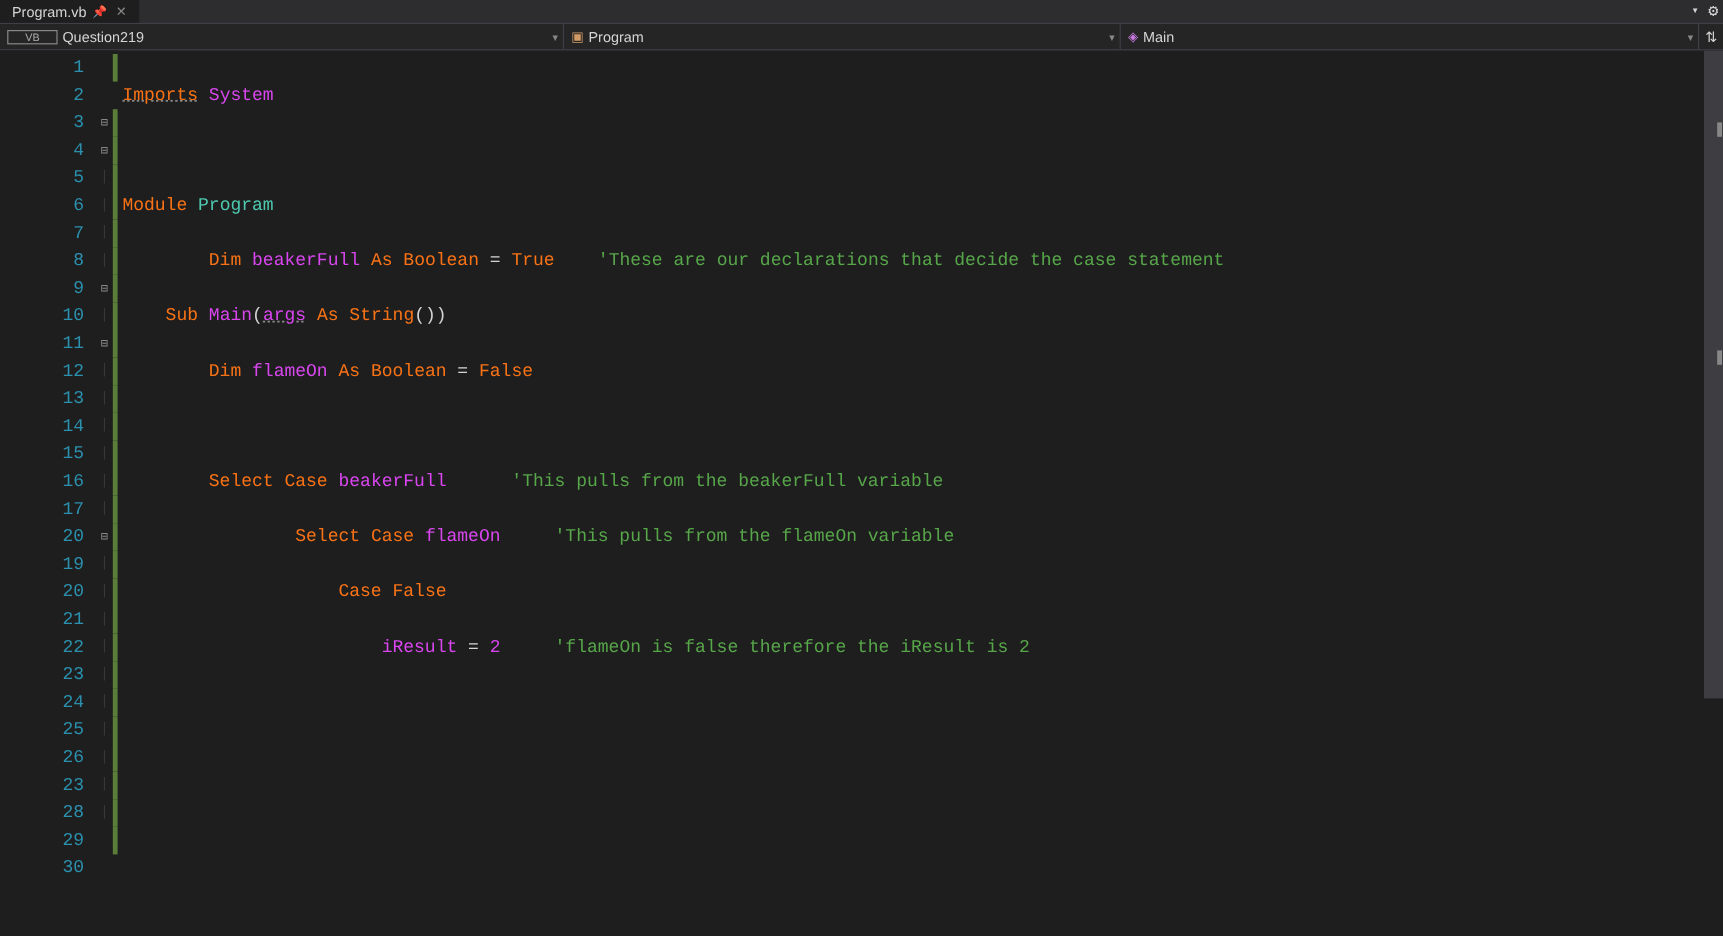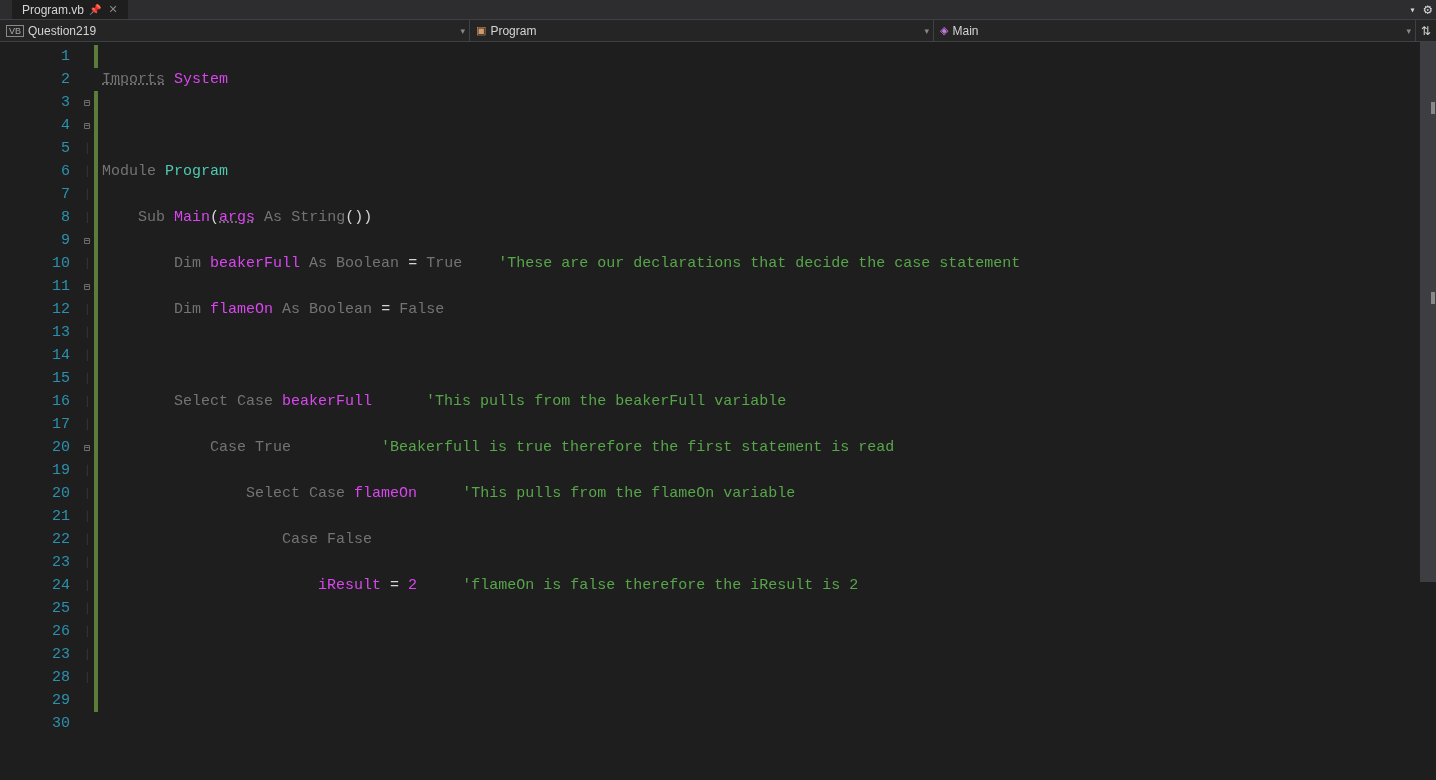--- a/index.html
+++ b/index.html
@@ -12,21 +12,20 @@
   width: 1436px;
   height: 780px;
 }
 .top-tabs {
   height: 20px;
   background: #2d2d30;
   display: flex;
   align-items: center;
   border-bottom: 1px solid #3f3f46;
   position: relative;
-  padding-left: 12px;
 }
 .tab {
   padding: 2px 10px;
   background: #1e1e1e;
   color: #d4d4d4;
   font-size: 12px;
   font-family: 'Segoe UI', sans-serif;
   display: flex;
   align-items: center;
   gap: 5px;
@@ -64,21 +63,21 @@
   border-right: 1px solid #3f3f46;
   color: #d4d4d4;
   position: relative;
 }
 .dropdown-1 { width: 470px; }
 .dropdown-2 { width: 464px; }
 .dropdown-3 { flex: 1; }
 .vb-badge {
   font-size: 9px;
   border: 1px solid #888;
-  padding: 0 2px;
+  padding: 0 14px;
   margin-right: 4px;
   color: #aaa;
 }
 .dd-icon {
   color: #b39ddb;
   margin-right: 4px;
   font-size: 11px;
 }
 .dd-icon-orange { color: #d19a66; }
 .dd-icon-purple { color: #c678dd; }
@@ -139,21 +138,21 @@
   padding-top: 3px;
   font-size: 15px;
   line-height: 23px;
   white-space: pre;
   position: relative;
 }
 .code-line {
   height: 23px;
   padding-left: 4px;
 }
-.kw { color: #737373; }
+.kw { color: #f97316; }
 .id { color: #d946ef; }
 .type { color: #4ec9b0; }
 .cmt { color: #57a64a; }
 .op { color: #d4d4d4; }
 .underline { text-decoration: dotted underline #888; }
 .scrollbar-v {
   position: absolute;
   right: 0;
   top: 42px;
   width: 16px;
@@ -349,26 +348,25 @@
       <div class="cb green"></div>
       <div class="cb green"></div>
     <div class="cb green"></div>
       <div class="cb"></div>
   </div>
 
   <div class="code-area">
 <div class="code-line"><span class="kw underline">Imports</span> <span class="id">System</span></div>
 <div class="code-line"></div>
 <div class="code-line"><span class="kw">Module</span> <span class="type">Program</span></div>
+<div class="code-line">        <span class="kw">Dim</span> <span class="id">beakerFull</span> <span class="kw">As</span> <span class="kw">Boolean</span> <span class="op">=</span> <span class="kw">True</span>    <span class="cmt">'These are our declarations that decide the case statement</span></div>
 <div class="code-line">    <span class="kw">Sub</span> <span class="id">Main</span><span class="op">(</span><span class="id underline">args</span> <span class="kw">As</span> <span class="kw">String</span><span class="op">())</span></div>
-<div class="code-line">        <span class="kw">Dim</span> <span class="id">beakerFull</span> <span class="kw">As</span> <span class="kw">Boolean</span> <span class="op">=</span> <span class="kw">True</span>    <span class="cmt">'These are our declarations that decide the case statement</span></div>
 <div class="code-line">        <span class="kw">Dim</span> <span class="id">flameOn</span> <span class="kw">As</span> <span class="kw">Boolean</span> <span class="op">=</span> <span class="kw">False</span></div>
 <div class="code-line"></div>
 <div class="code-line">        <span class="kw">Select</span> <span class="kw">Case</span> <span class="id">beakerFull</span>      <span class="cmt">'This pulls from the beakerFull variable</span></div>
-<div class="code-line">            <span class="kw">Case</span> <span class="kw">True</span>          <span class="cmt">'Beakerfull is true therefore the first statement is read</span></div>
 <div class="code-line">                <span class="kw">Select</span> <span class="kw">Case</span> <span class="id">flameOn</span>     <span class="cmt">'This pulls from the flameOn variable</span></div>
 <div class="code-line">                    <span class="kw">Case</span> <span class="kw">False</span></div>
 <div class="code-line">                        <span class="id">iResult</span> <span class="op">=</span> <span class="id">2</span>     <span class="cmt">'flameOn is false therefore the iResult is 2</span></div>
 
 
 
 
 
 
 

